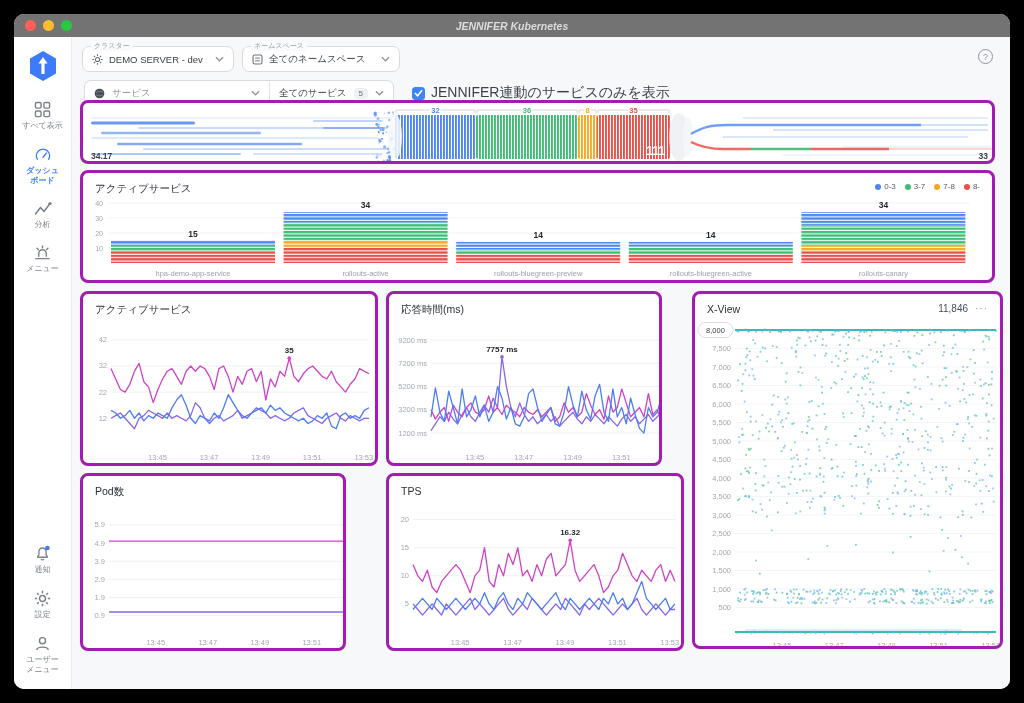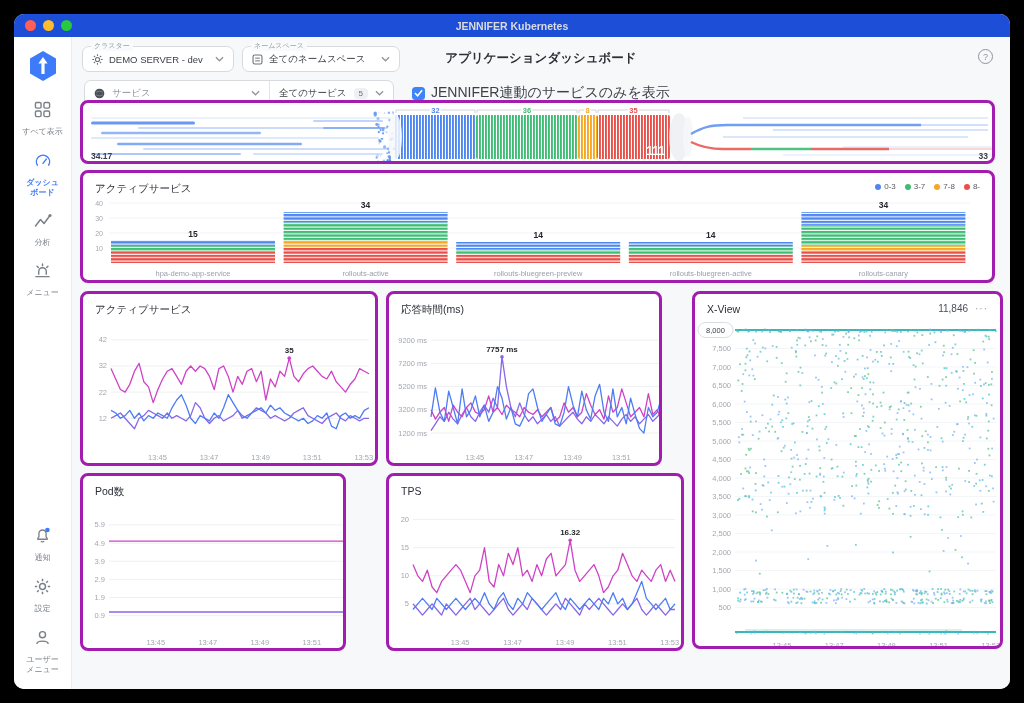--- a/index.html
+++ b/index.html
@@ -1,30 +1,30 @@
 <!DOCTYPE html>
 <html><head>
 <meta charset="utf-8">
 <style>
   * { margin:0; padding:0; box-sizing:border-box; }
   html,body { width:1024px; height:703px; background:#000; font-family:"Liberation Sans", sans-serif; overflow:hidden; }
   .window { position:absolute; left:14px; top:14px; width:996px; height:675px; background:#f7f8fa;
             border-radius:10px; overflow:hidden; box-shadow:0 25px 60px rgba(0,0,0,.65); }
-  .titlebar { position:absolute; left:0; top:0; right:0; height:23px; background:#1d4ed8;
-              display:flex; align-items:center; justify-content:center; }
+  .titlebar { position:absolute; left:0; top:0; right:0; height:23px; background:#737373;
+              display:flex; align-items:center; justify-content:center;font-style:italic; }
   .tb-title { color:#dcdcdf; font-size:10.5px; font-weight:bold; }
   .lights { position:absolute; left:11px; top:6px; display:flex; gap:7px; }
   .light { width:11px; height:11px; border-radius:50%; display:inline-block; }
   .light.r { background:#ff5f57; } .light.y { background:#febc2e; } .light.g { background:#28c840; }
 
   .sidebar { position:absolute; left:0; top:23px; bottom:0; width:58px; background:#fff;
              border-right:1px solid #ececf0; display:flex; flex-direction:column; align-items:center; }
   .logo { margin-top:13px; cursor:pointer; }
   .nav { display:flex; flex-direction:column; align-items:center; width:100%; }
-  .nav-item { display:flex; flex-direction:column; align-items:center; gap:9px; margin-top:15px;
+  .nav-item { display:flex; flex-direction:column; align-items:center; gap:3px; margin-top:15px;
               color:#7a8088; font-size:8px; cursor:pointer; width:100%; text-align:center; line-height:1.25; }
   .nav-item.active { color:#3e7bfa; font-weight:bold; }
   .nav-item svg { display:block; }
   .spacer { flex:1; }
   .nav.bottom { margin-bottom:14px; }
 
   .content { position:absolute; left:58px; top:23px; right:0; bottom:0; background:#f7f8fa; }
 
   .select { position:absolute; height:26px; background:#fff; border:1px solid #d8dade; border-radius:7px;
             display:flex; align-items:center; gap:6px; padding:0 9px; font-size:9.5px; color:#3c4148; cursor:pointer; }
@@ -192,21 +192,20 @@
         <rect x="1.5" y="1.5" width="13" height="13" rx="2.5" fill="none" stroke="#6b7178" stroke-width="1.6"></rect>
         <line x1="4.5" y1="6" x2="11.5" y2="6" stroke="#6b7178" stroke-width="1.4"></line>
         <line x1="4.5" y1="10" x2="11.5" y2="10" stroke="#6b7178" stroke-width="1.4"></line>
       </svg>
       <span>全てのネームスペース</span>
       <svg class="chev" width="9" height="6" viewBox="0 0 10 6">
           <path d="M1 1 L5 5 L9 1" fill="none" stroke="#8f959d" stroke-width="1.4"></path>
         </svg>
     </div>
 
-    <h1 class="page-title">アプリケーションダッシュボード</h1>
     <div class="help">
         <span>?</span>
       </div>
 
     <div class="select" style="left:12px; top:43px; width:310px; gap:7px;">
       <svg width="11" height="11" viewBox="0 0 16 16">
         <circle cx="8" cy="8" r="7" fill="#4a4f57"></circle>
           <path d="M3 6 Q8 3 13 6 M3 10 Q8 13 13 10" stroke="#8f959d" stroke-width="1" fill="none"></path>
       </svg>
       <span style="color:#8f959d;">サービス</span>

